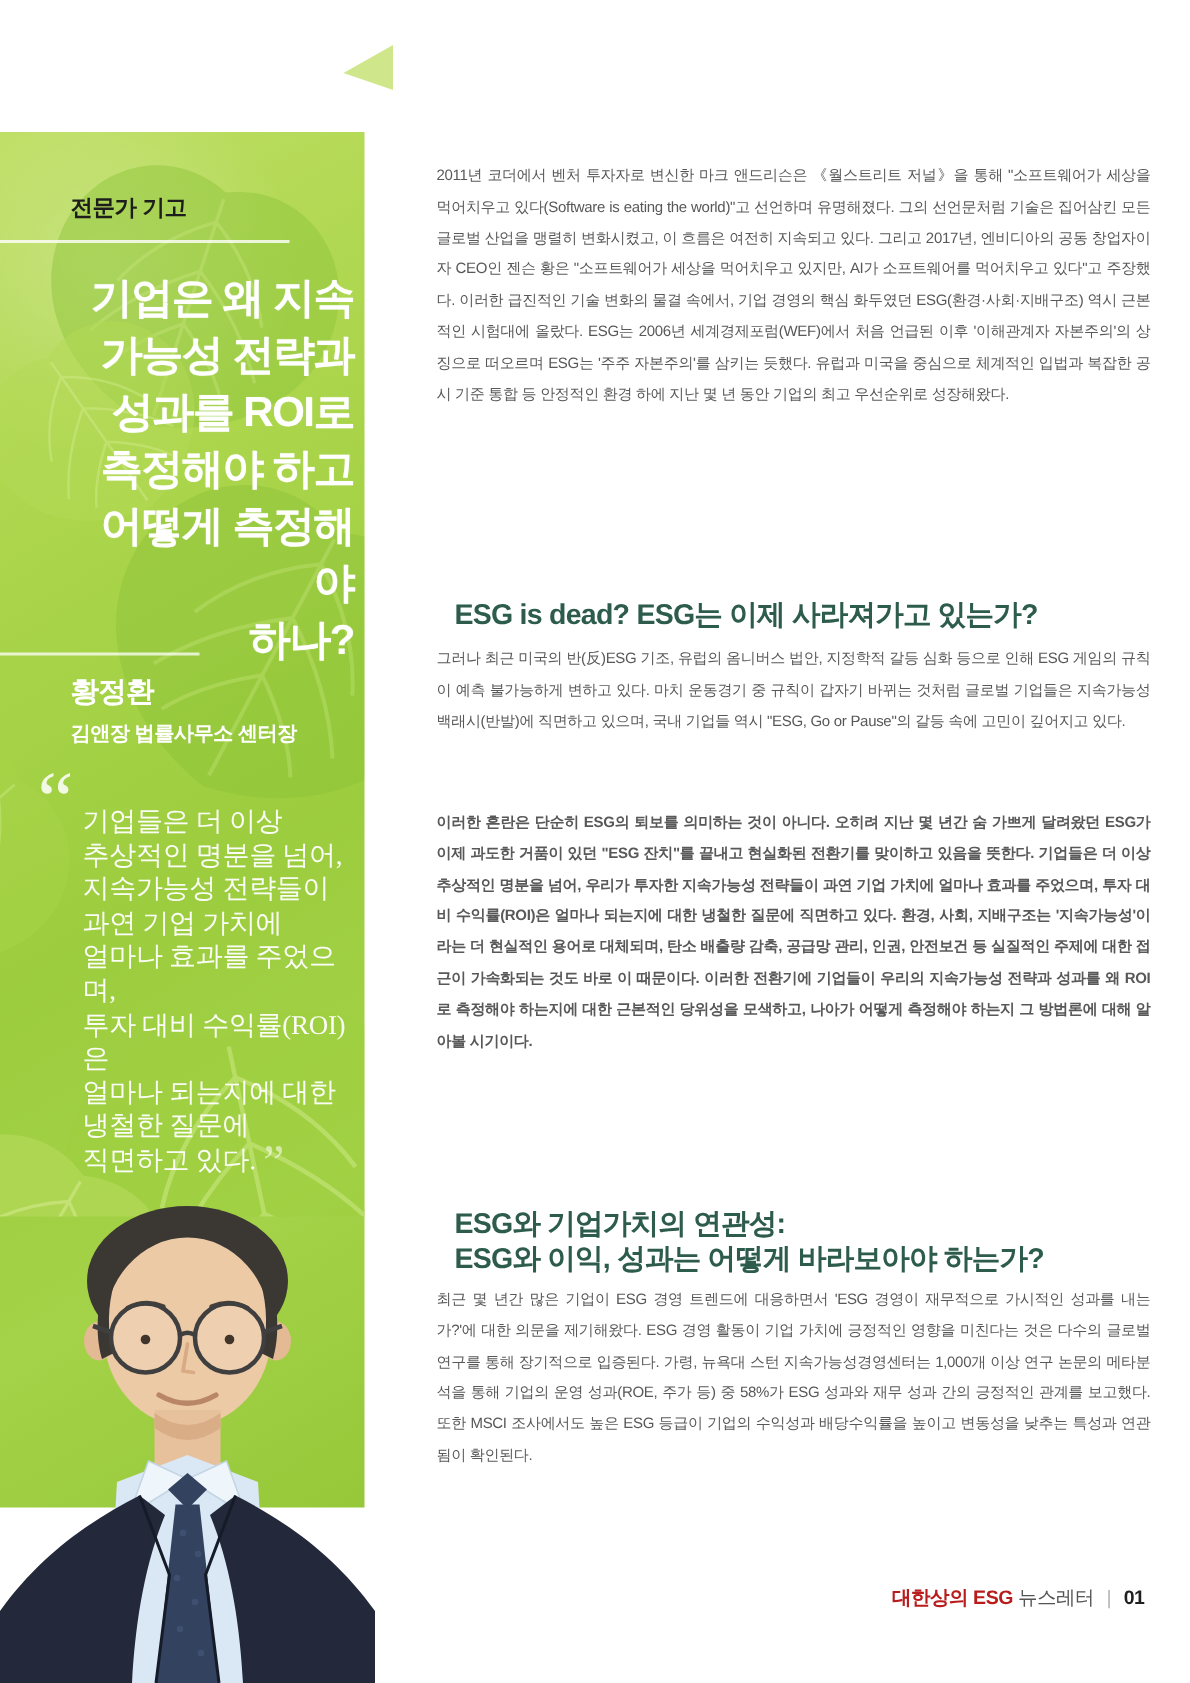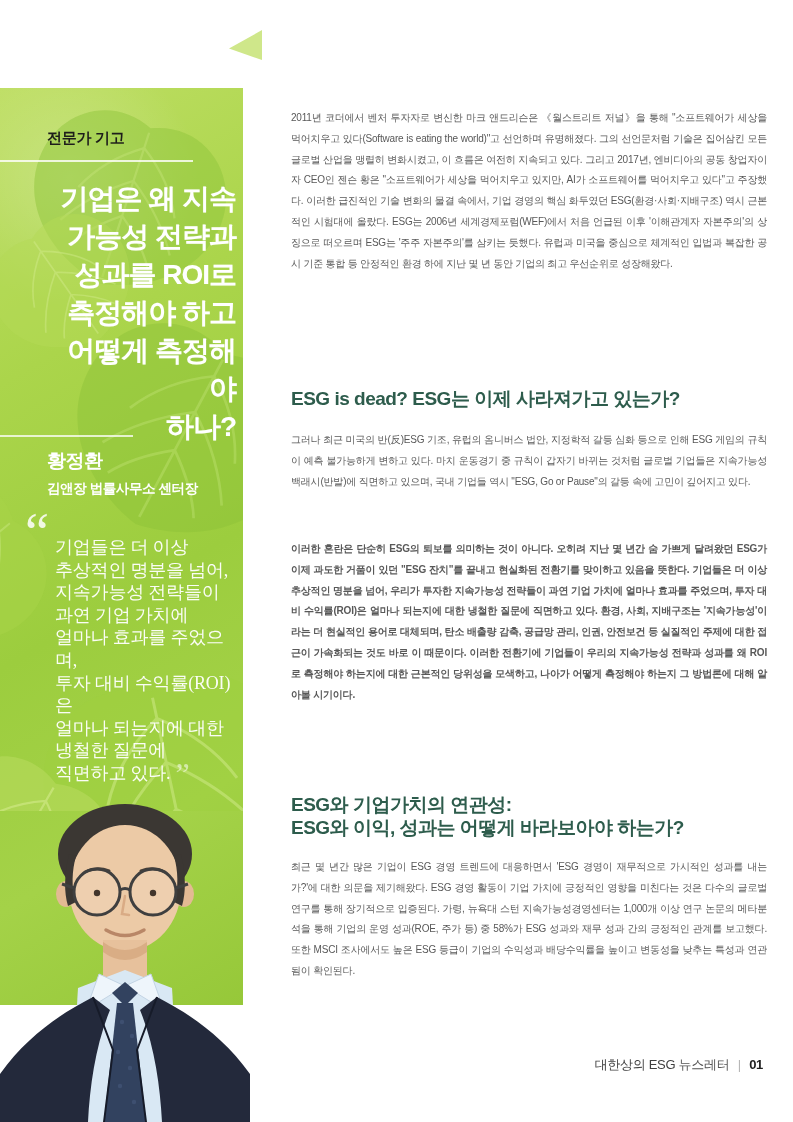--- a/index.html
+++ b/index.html
@@ -53,27 +53,27 @@
   .photo{position:absolute;left:0;top:792px;width:250px;height:330px;}
   
   .col{position:absolute;left:287px;width:476px;}
   .para{
     font-size:10px;line-height:20.8px;color:#585858;text-align:justify;
     letter-spacing:-.2px;margin:4px;
   }
   .p1{top:104px;} .p2{top:426px;} .p3{top:535px;font-weight:bold;} .p4{top:853px;}
   .h1{top:383px;} .h2{top:789px;}
   .heading{
-    font-size:19px;line-height:23px;font-weight:800;color:#2d5c4c;letter-spacing:-.5px;margin:4px;
+    font-size:19px;line-height:23px;font-weight:800;color:#2d5c4c;letter-spacing:-.5px;margin:16px;
   }
   
   .footer{
     position:absolute;top:1056px;right:30px;font-size:13px;color:#555555;letter-spacing:-.3px;
   }
-  .footer .b{font-weight:400;color:#404040;}
+  .footer .b{font-weight:700;color:#b91c1c;}
   .footer .sep{color:#b5b5b5;padding:0 5px;}
   .footer .num{font-weight:800;color:#1f1f1f;}
 </style>
 </head>
 <body>
 
 <div class="page">
 
   <div class="leaf-tip"></div>
 

